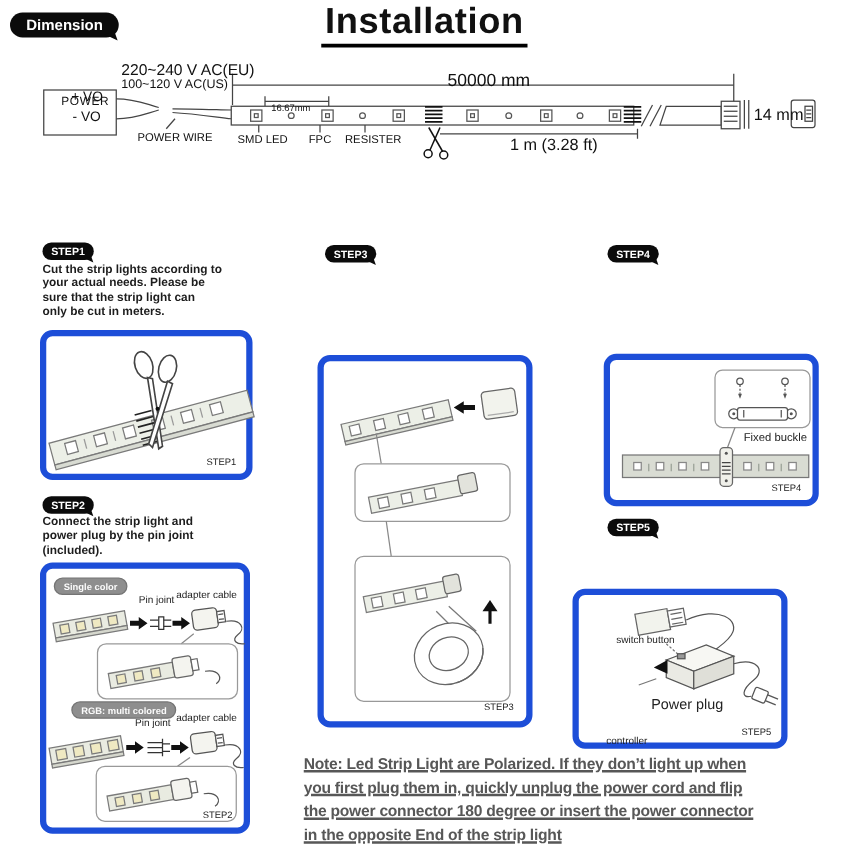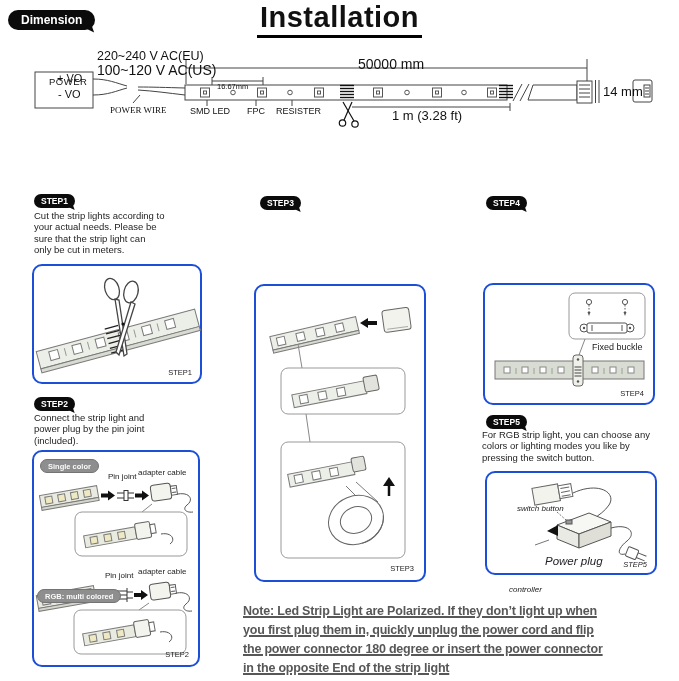--- a/index.html
+++ b/index.html
@@ -12,22 +12,22 @@
            border-bottom:3px solid #000; padding:0 3px 1px 3px; }
   .bubble { position:absolute; background:#0b0b0b; color:#fff; font-weight:bold;
             border-radius:14px; display:flex; align-items:center; justify-content:center; z-index:3; }
   .bubble::after { content:""; position:absolute; right:2px; bottom:-4px; width:0; height:0;
                    border-left:8px solid transparent; border-top:8px solid #0b0b0b; transform:rotate(-20deg); }
   .bubble.big { font-size:12px; padding:3px 13px; }
   .bubble.small { font-size:8.5px; padding:2px 7px; border-radius:8px; }
   .bubble.small::after { border-left-width:5px; border-top-width:5px; bottom:-3px; right:1px; }
   .graypill { position:absolute; background:#8e8e8e; color:#fbfbfb; font-weight:bold;
               font-size:7.5px; padding:1.5px 7px; border-radius:8px; border:1px solid #747474; z-index:2; }
-  .steptext { position:absolute; font-size:9.5px; line-height:1.2; color:#1d1d1d; white-space:pre-line; }
-  .figbox { position:absolute; border:2px solid #1d4ed8; border-radius:10px; background:#fff; }
+  .steptext { position:absolute; font-size:9.5px; line-height:1.2; color:#1d1d1d; white-space:pre-line;font-weight:bold; }
+  .figbox { position:absolute; border:5px solid #1d4ed8; border-radius:10px; background:#fff; }
   .figlabel { position:absolute; font-size:7.5px; color:#222; }
   .dimlbl { position:absolute; color:#111; white-space:nowrap; }
   .note { position:absolute; left:243px; top:602px; width:438px; font-size:12.5px; font-weight:bold;
           color:#575757; line-height:1.52; letter-spacing:-0.2px; white-space:pre-line;
           text-decoration:underline; text-decoration-thickness:1.5px; }
   svg { display:block; }
 </style>
 </head>
 <body>
 
@@ -128,30 +128,30 @@
 
       <g stroke="#111" fill="none" stroke-width="1.2">
         <line x1="344" y1="120" x2="352" y2="102"></line>
         <line x1="354" y1="121" x2="343" y2="102"></line>
         <circle cx="342.5" cy="123" r="3.2"></circle>
         <circle cx="355" cy="124" r="3.2"></circle>
       </g>
     </svg>
     <span class="dimlbl" style="left:49px; top:76px; font-size:9.5px; letter-spacing:0.5px;text-align:center;">POWER</span>
     <span class="dimlbl" style="left:97px; top:49px; font-size:12.5px;">220~240 V AC(EU)</span>
-    <span class="dimlbl" style="left:97px; top:62px; font-size:14px;">100~120 V AC(US)</span>
+    <span class="dimlbl" style="left:97px; top:62px; font-size:10px;">100~120 V AC(US)</span>
     <span class="dimlbl" style="left:57px; top:72px; font-size:11px;">+ VO</span>
     <span class="dimlbl" style="left:58px; top:88px; font-size:11px;">- VO</span>
-    <span class="dimlbl" style="left:110px; top:105px; font-size:9px;font-family:Liberation Serif, serif;">POWER WIRE</span>
+    <span class="dimlbl" style="left:110px; top:105px; font-size:9px;">POWER WIRE</span>
     <span class="dimlbl" style="left:358px; top:56px; font-size:14px;">50000 mm</span>
     <span class="dimlbl" style="left:217px; top:82px; font-size:7.5px;">16.67mm</span>
     <span class="dimlbl" style="left:190px; top:106px; font-size:9px;">SMD LED</span>
     <span class="dimlbl" style="left:247px; top:106px; font-size:9px;">FPC</span>
     <span class="dimlbl" style="left:276px; top:106px; font-size:9px;">RESISTER</span>
-    <span class="dimlbl" style="left:392px; top:108px; font-size:13px;">1 m (3.28 ft)</span>
+    <span class="dimlbl" style="left:408px; top:108px; font-size:13px;">1 m (3.28 ft)</span>
     <span class="dimlbl" style="left:603px; top:84px; font-size:13px;">14 mm</span>
   </div>
 
 
   <div class="bubble small" style="left:34px; top:194px;">STEP1</div>
   <div class="steptext" style="left:34px; top:210px; width:175px;">Cut the strip lights according to
 your actual needs. Please be
 sure that the strip light can
 only be cut in meters.</div>
   <div class="figbox" style="left:32px; top:264px; width:170px; height:120px;">
@@ -194,21 +194,21 @@
   </div>
 
   <div class="bubble small" style="left:34px; top:397px;">STEP2</div>
   <div class="steptext" style="left:34px; top:412px; width:160px;">Connect the strip light and
 power plug by the pin joint
 (included).</div>
   <div class="figbox" style="left:32px; top:450px; width:168px; height:217px;padding-left:28px;">
     <span class="graypill" style="left:6px; top:7px;">Single color</span>
     <span class="figlabel" style="left:74px; top:20px; font-size:8px;">Pin joint</span>
     <span class="figlabel" style="left:104px; top:16px; font-size:8px;">adapter cable</span>
-    <span class="graypill" style="left:3px; top:106px;margin-top:31px;">RGB: multi colored</span>
+    <span class="graypill" style="left:20px; top:106px;">RGB: multi colored</span>
     <span class="figlabel" style="left:71px; top:119px; font-size:8px;">Pin joint</span>
     <span class="figlabel" style="left:104px; top:115px; font-size:8px;">adapter cable</span>
     <svg width="166" height="215" viewBox="0 0 166 215" style="position:absolute; left:0; top:0;">
 
       <g transform="rotate(-10 38 44)" stroke="#7a7a7a">
         <rect x="6" y="38" width="58" height="12" fill="#e9ebe1"></rect>
         <rect x="6" y="50" width="58" height="3" fill="#d5d7cd"></rect>
         <rect x="11" y="40.5" width="7" height="7" fill="#efe9c2"></rect>
           <rect x="24" y="40.5" width="7" height="7" fill="#efe9c2"></rect>
         <rect x="37" y="40.5" width="7" height="7" fill="#efe9c2"></rect>
@@ -389,24 +389,21 @@
           <line x1="89.5" y1="88" x2="96.5" y2="88"></line>
             <line x1="89.5" y1="91" x2="96.5" y2="91"></line>
         </g>
       </g>
     </svg>
     <span class="figlabel" style="left:107px; top:57px; font-size:9px;">Fixed buckle</span>
     <span class="figlabel" style="right:9px; bottom:5px;">STEP4</span>
   </div>
 
   <div class="bubble small" style="left:486px; top:415px;">STEP5</div>
-  <div class="steptext" style="left:482px; top:429px; width:190px;">For RGB strip light, you can choose any
-colors or lighting modes you like by
-pressing the switch button.</div>
-  <div class="figbox" style="left:485px; top:471px; width:172px; height:104px;font-style:italic;">
+  <div class="figbox" style="left:458px; top:471px; width:172px; height:128px;">
     <svg width="170" height="102" viewBox="0 0 170 102">
       <g transform="rotate(-10 65 20)" stroke="#666">
         <rect x="46" y="12" width="26" height="17" fill="#f2f3ed"></rect>
         <rect x="72" y="14" width="13" height="13" fill="#fff"></rect>
         <line x1="74" y1="17" x2="83" y2="17"></line>
           <line x1="74" y1="21" x2="83" y2="21"></line>
           <line x1="74" y1="25" x2="83" y2="25"></line>
       </g>
       <path d="M86 20 C112 8 130 20 122 32 C118 38 112 42 106 46" stroke="#555" fill="none"></path>
       <line x1="70" y1="39" x2="79" y2="47" stroke="#777" stroke-dasharray="2 1.5"></line>

